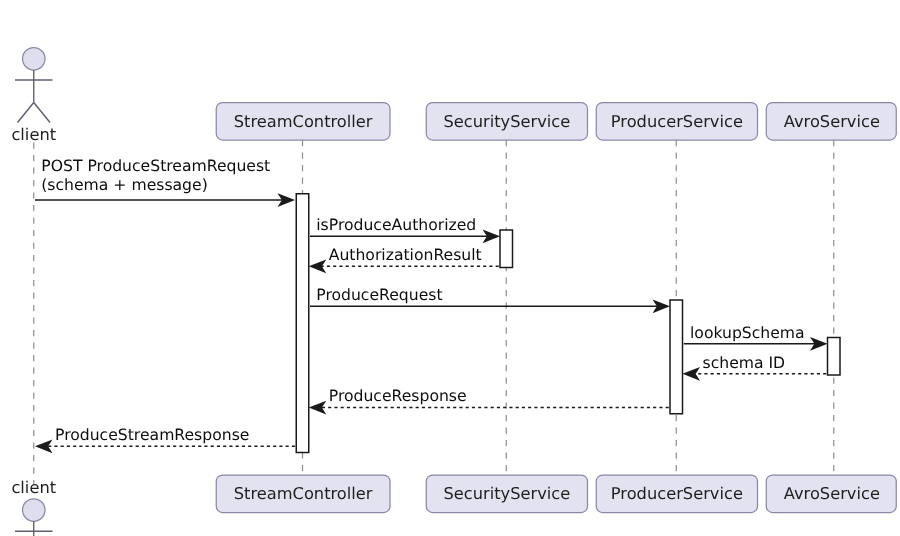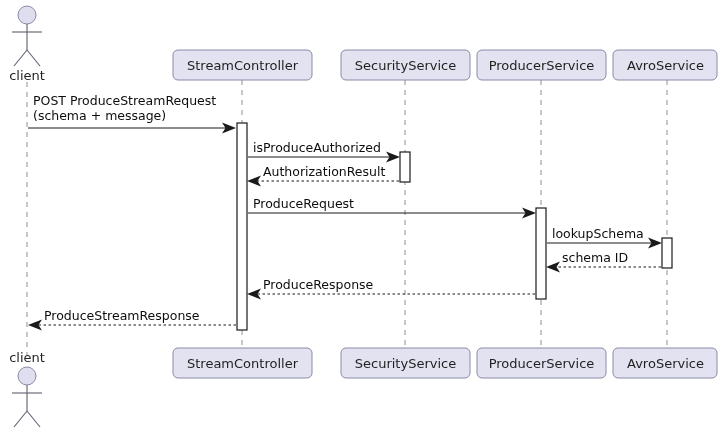--- a/index.html
+++ b/index.html
@@ -12,20 +12,21 @@
     width: 720px;
     height: 429px;
     font-family: "DejaVu Sans", sans-serif;
     overflow: hidden;
     position: relative;
   }
   #diagram-root {
     position: relative;
     width: 720px;
     height: 361px;
+    margin-top: 32px;
   }
   svg.diagram-canvas {
     position: absolute;
     left: 0;
     top: 0;
     width: 720px;
     height: 429px;
     display: block;
   }
   .participant-box rect {

